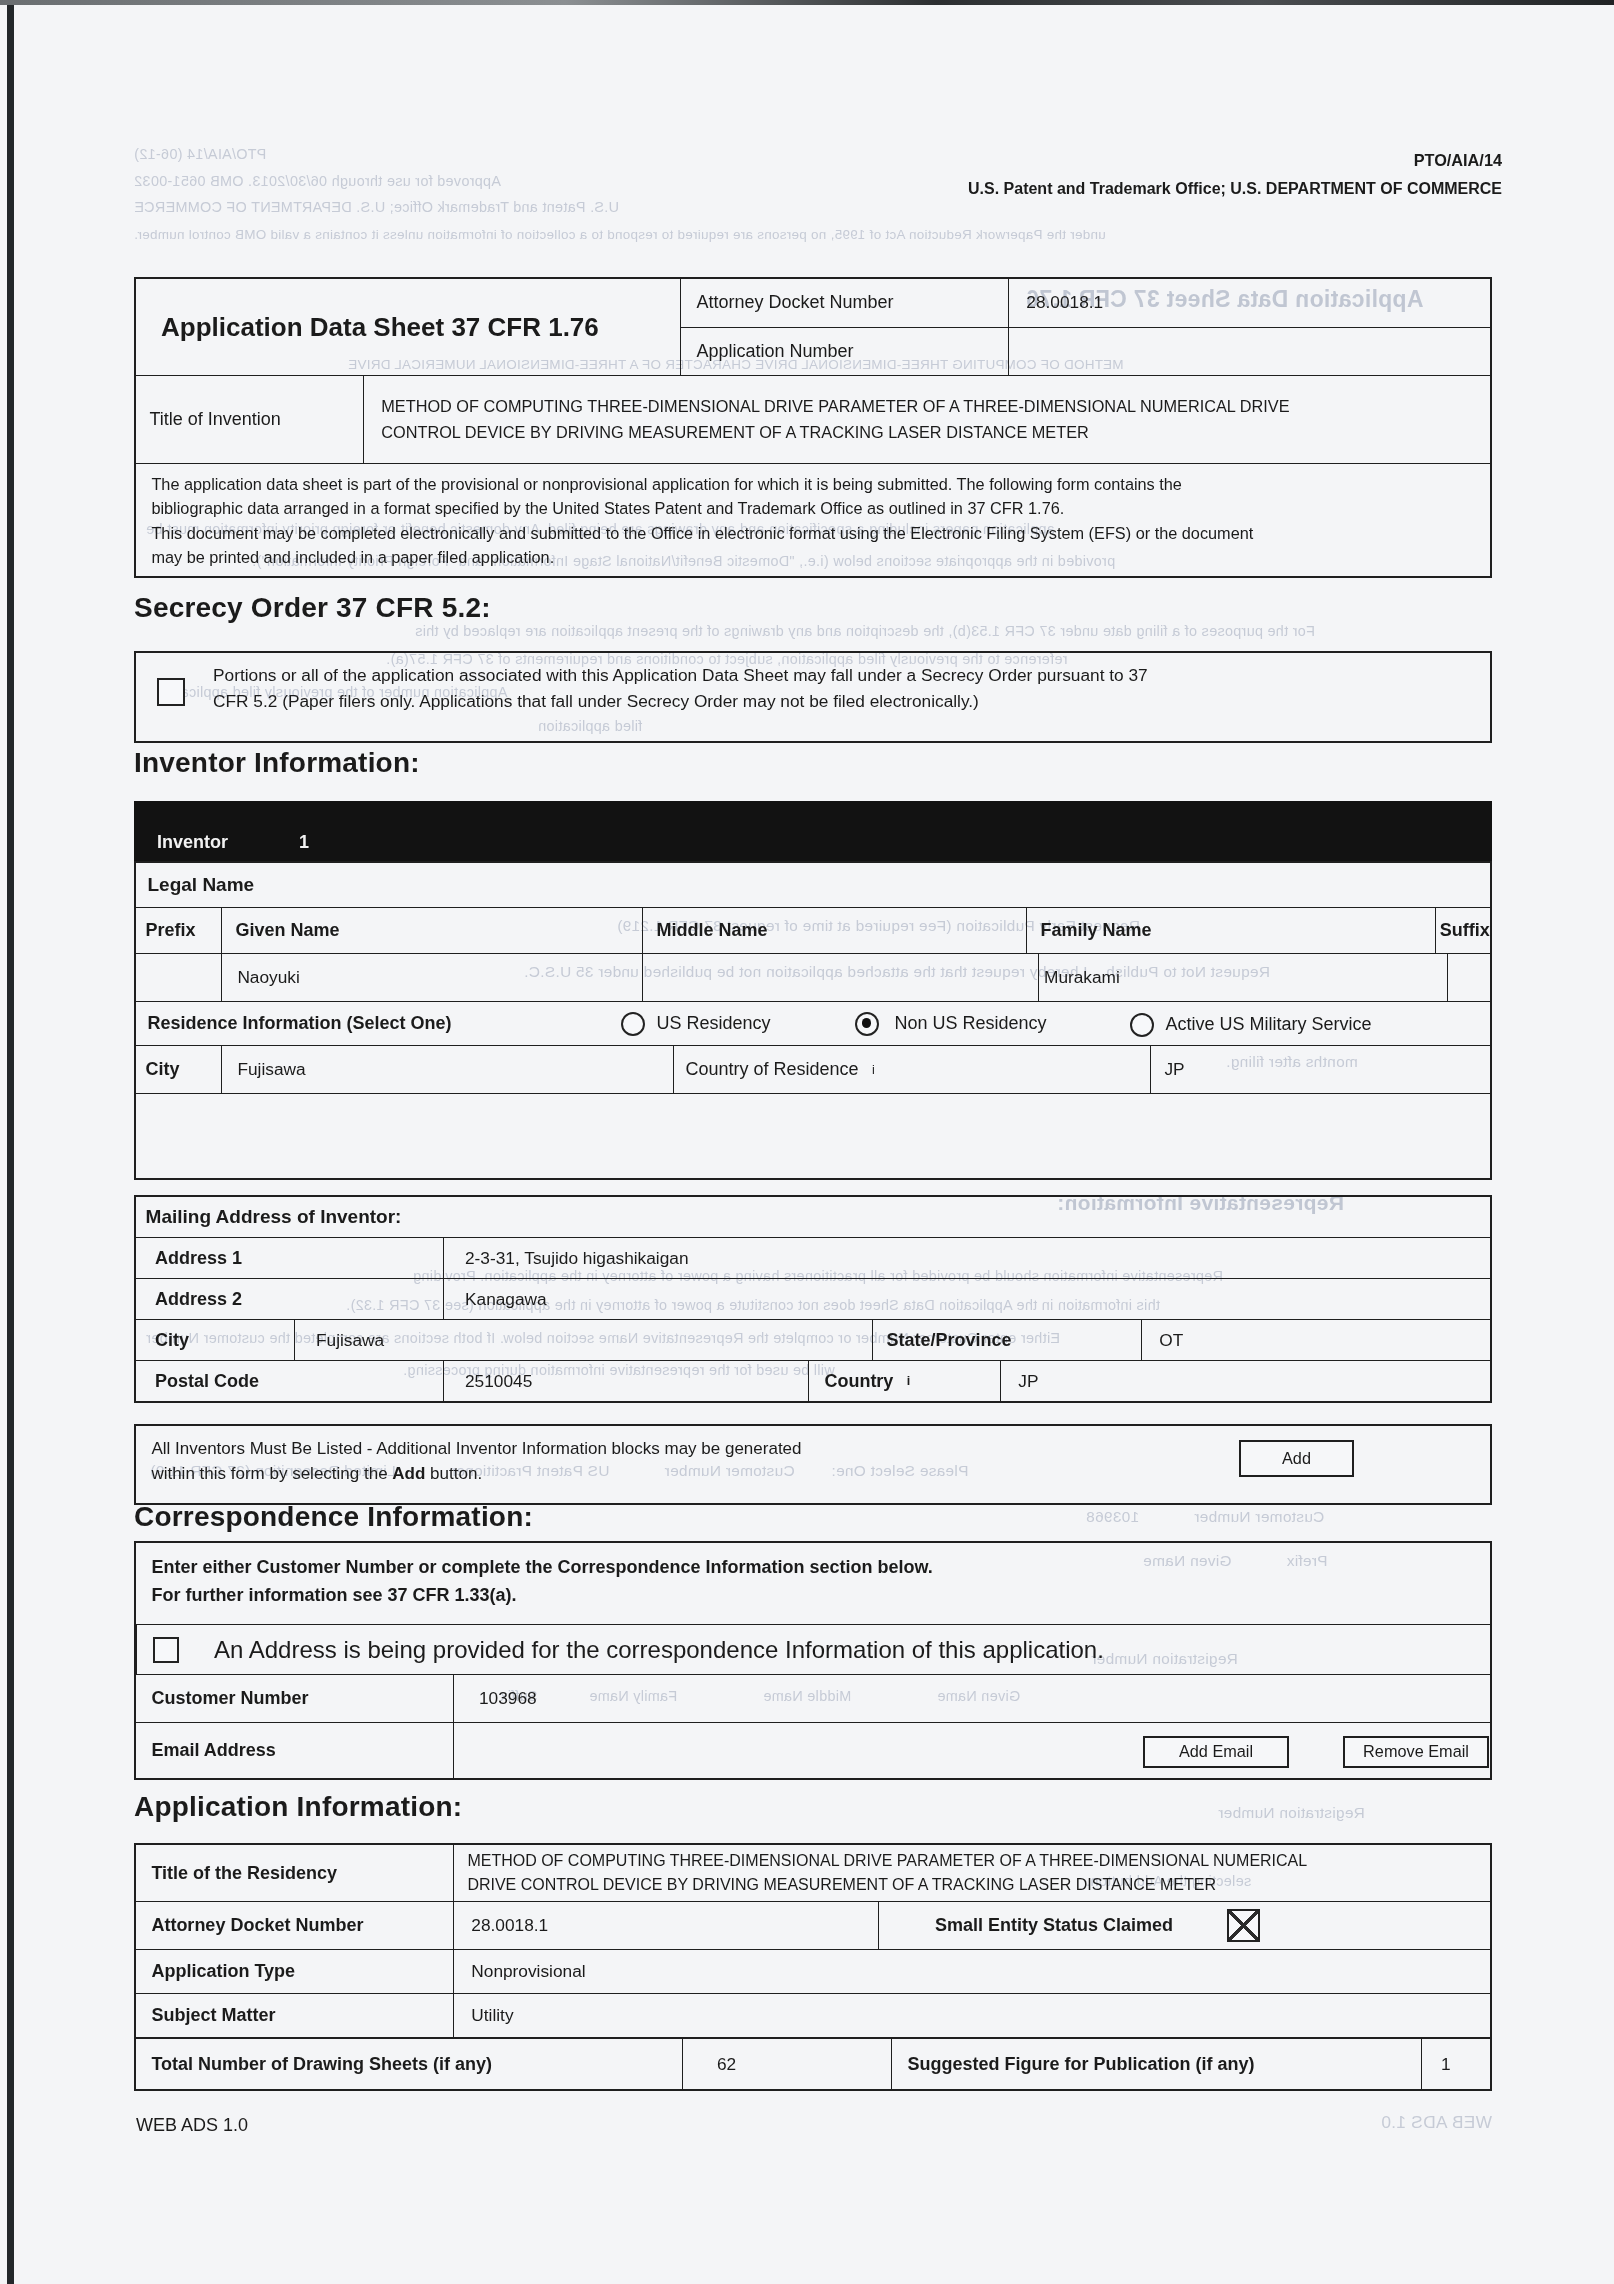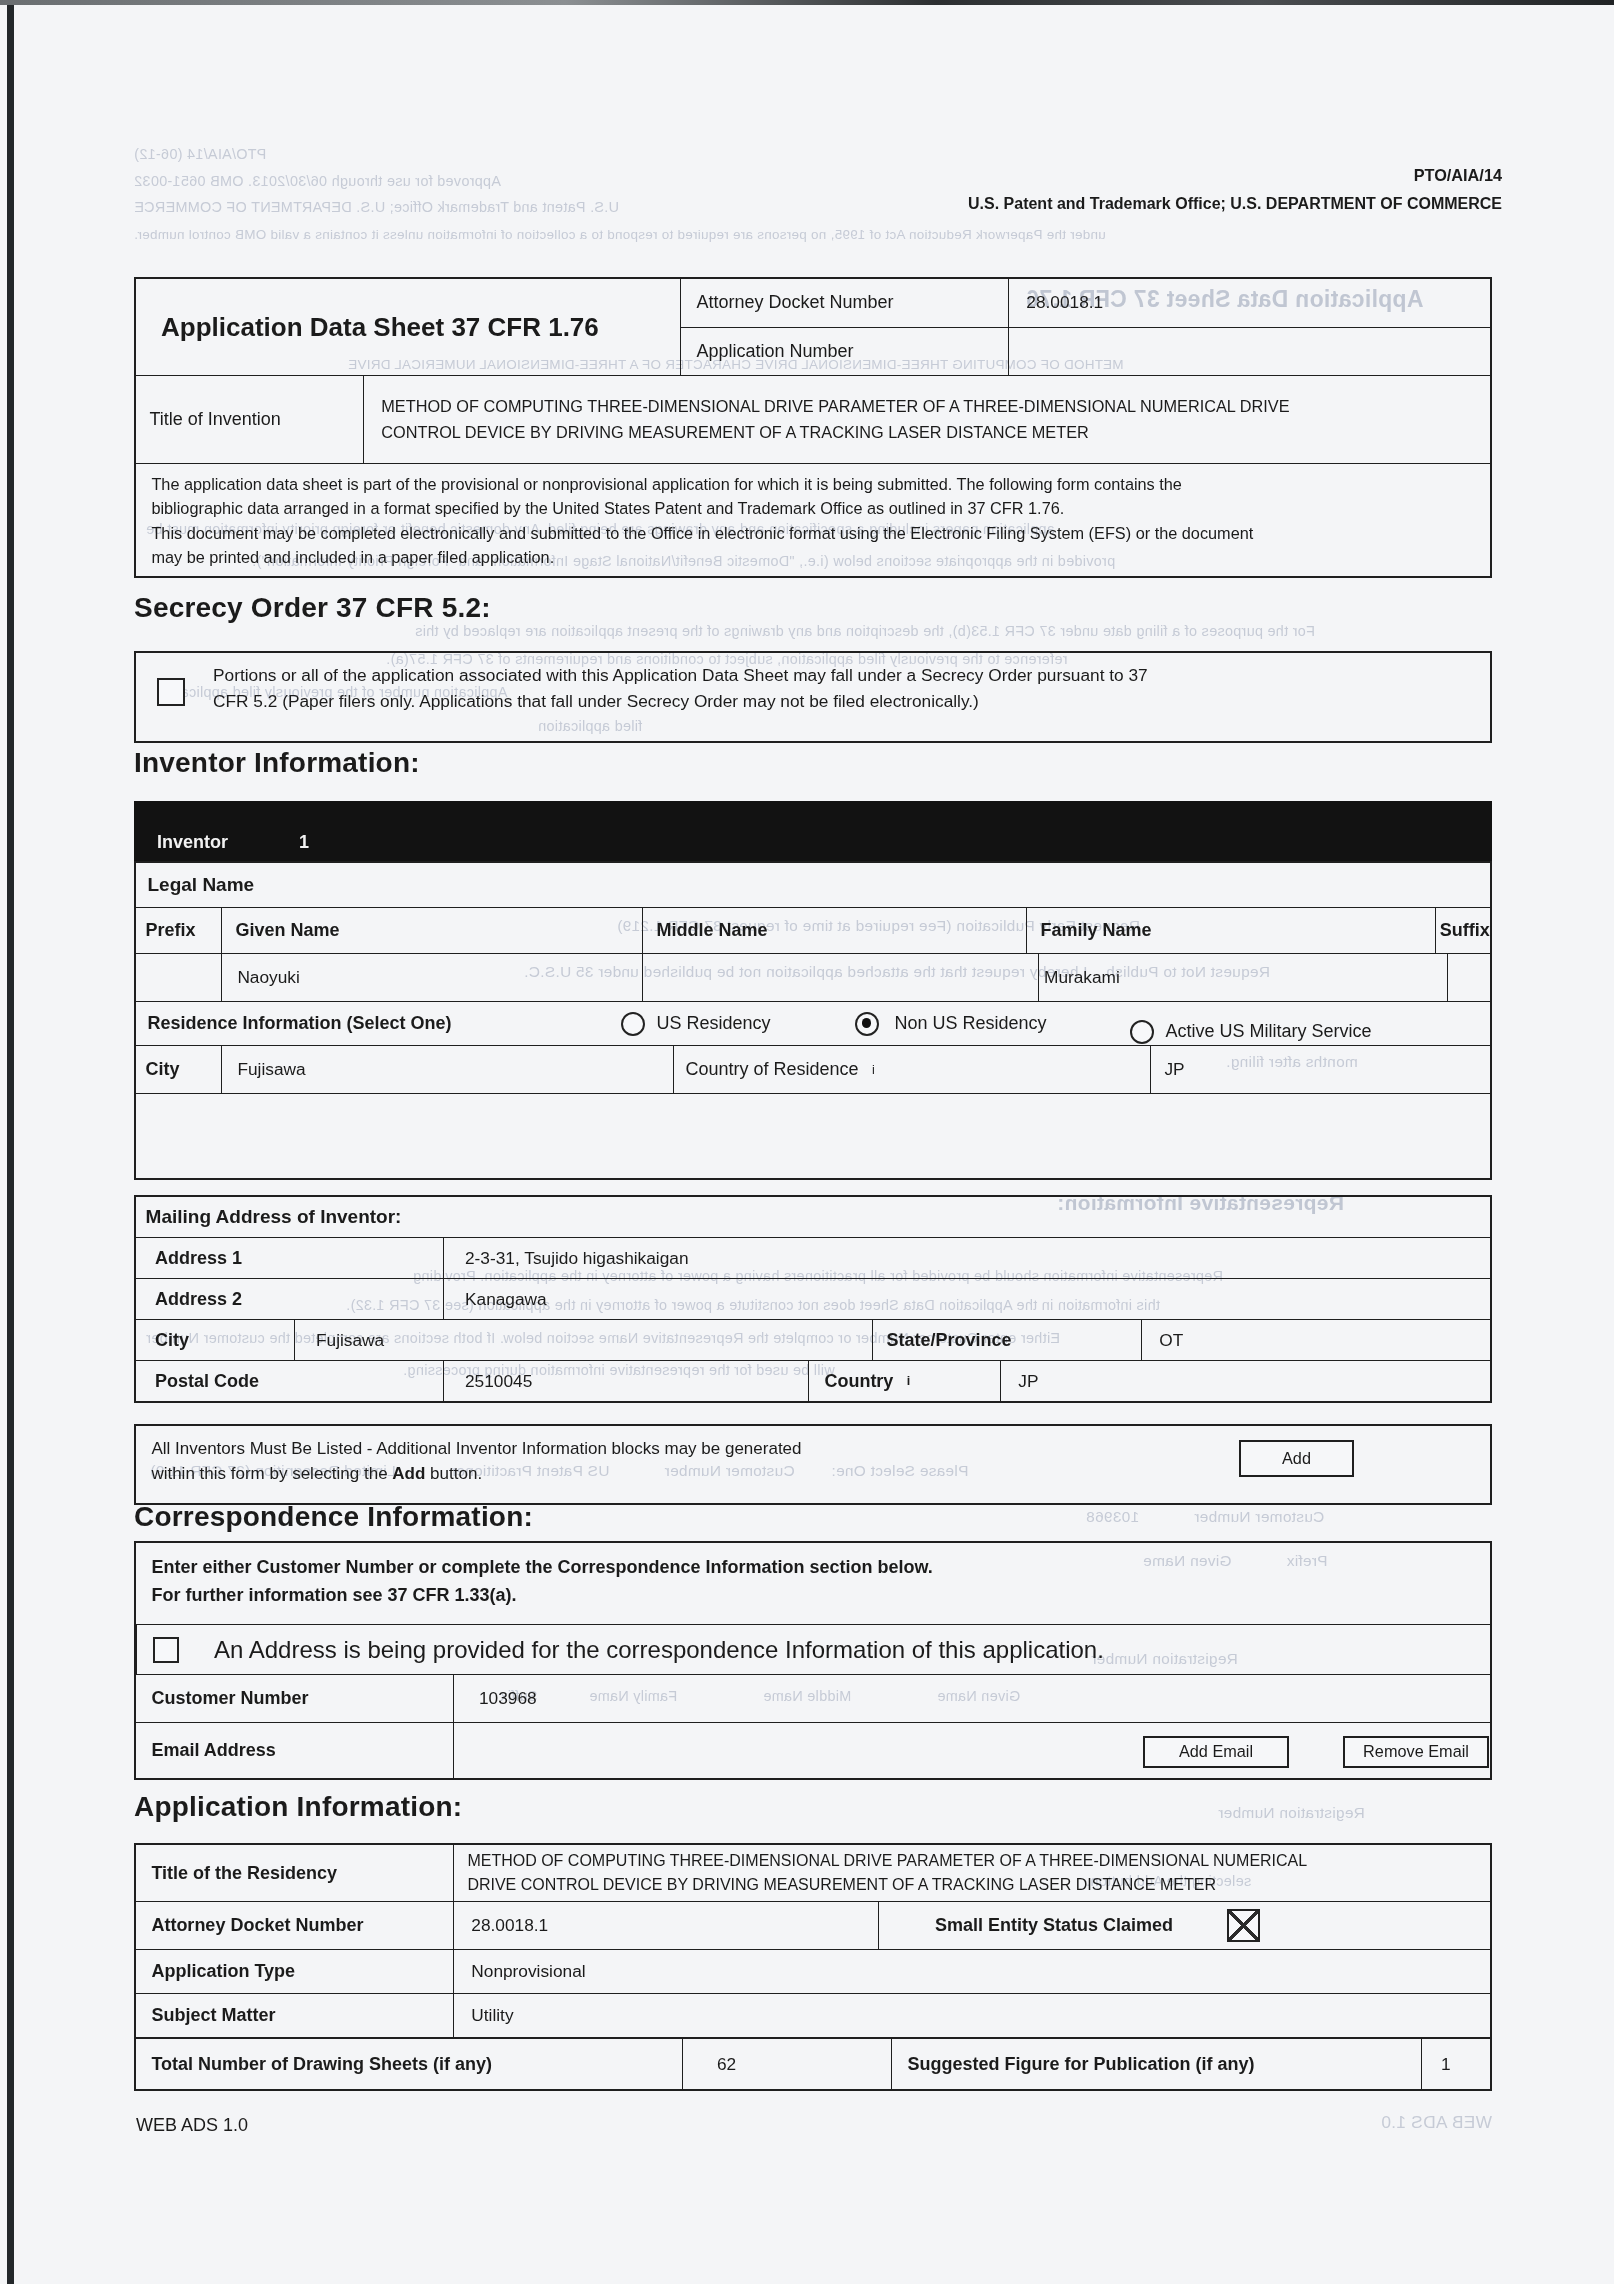--- a/index.html
+++ b/index.html
@@ -10,21 +10,21 @@
     color:#1b1b1b; overflow:hidden;
   }
   
   .edge-left{position:absolute;left:6.7px;top:0;width:7.7px;height:100%;background:#23272a;}
   .edge-top{position:absolute;left:0;top:0;width:100%;height:4.8px;
     background:linear-gradient(90deg,#6a6e71 0%,#8b8f92 35%,#2c2f31 58%,#4a4d50 78%,#202325 100%);}
   
   .ghost{position:absolute;transform:scaleX(-1);white-space:pre;color:#c6cbd6;letter-spacing:0.3px;}
   .ghost.gbold{font-weight:bold;color:#c0c6d2;}
   
-  .hdr{position:absolute;right:113px;text-align:right;line-height:1.0;margin-top:15px;}
+  .hdr{position:absolute;right:113px;text-align:right;line-height:1.0;}
   .hdr1{top:152px;font-size:16.3px;font-weight:bold;}
   .hdr2{top:181px;font-size:16px;font-weight:bold;}
   
   .tbox{position:absolute;left:134px;width:1358px;border:2.9px solid #1f1f1f;box-sizing:border-box;background:transparent;}
   .trow{display:flex;box-sizing:border-box;border-top:1.9px solid #1f1f1f;align-items:stretch;}
   .trow:first-child{border-top:none;}
   .cell{box-sizing:border-box;border-left:1.9px solid #1f1f1f;display:flex;align-items:center;}
   .cell:first-child{border-left:none;}
   .bold{font-weight:bold;}
   .lbl{font-weight:bold;font-size:18px;}
@@ -158,21 +158,21 @@
     <div class="trow" style="height:44px;position:relative;">
       <div class="cell lbl" style="border-left:none;padding-left:11.5px;width:452px;">Residence Information (Select One)</div>
       <div style="position:absolute;left:485px;top:0;height:100%;display:flex;align-items:center;gap:11.5px;">
         <span class="radio"></span>
         <span style="font-size:18px;">US Residency</span>
       </div>
       <div style="position:absolute;left:719px;top:0;height:100%;display:flex;align-items:center;gap:15.4px;">
         <span class="radio checked"></span>
         <span style="font-size:18px;">Non US Residency</span>
       </div>
-      <div style="position:absolute;left:994px;top:8px;height:100%;display:flex;align-items:center;gap:11.5px;">
+      <div style="position:absolute;left:994px;top:1px;height:100%;display:flex;align-items:center;gap:11.5px;">
         <span class="radio"></span>
         <span style="font-size:18px;">Active US Military Service</span>
       </div>
     </div>
     <div class="trow" style="height:48px;">
       <div class="cell lbl" style="width:85px;padding-left:9.6px;">City</div>
       <div class="cell val" style="width:452px;padding-left:15.4px;">Fujisawa</div>
       <div class="cell" style="width:477px;padding-left:11.5px;font-size:18px;">
         <span>Country of Residence</span>
           <sup class="fn">i</sup>

